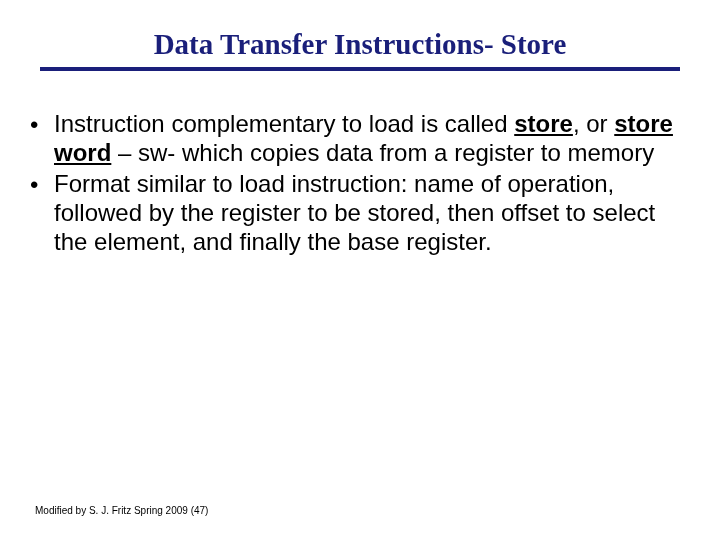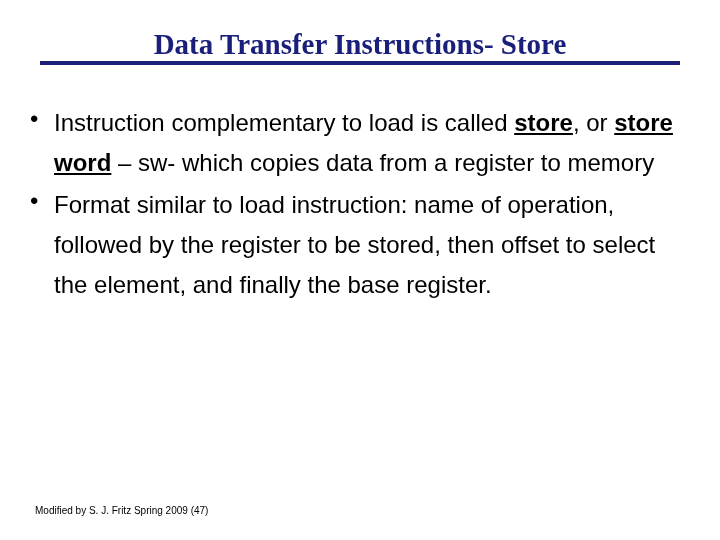--- a/index.html
+++ b/index.html
@@ -11,20 +11,21 @@
     position: relative;
     overflow: hidden;
   }
   .slide {
     width: 100%;
     height: 100%;
     padding: 28px 24px 0 24px;
   }
   .title-wrap {
     text-align: center;
+    margin-bottom: 6px;
   }
   .title {
     font-family: "Times New Roman", Times, serif;
     font-weight: bold;
     font-size: 29px;
     color: #1a1f7a;
     display: inline-block;
   }
   .rule {
     height: 4px;
@@ -44,21 +45,21 @@
     width: 28px;
     flex: 0 0 28px;
     font-size: 24px;
     line-height: 32px;
     color: #000;
     text-align: left;
     padding-left: 4px;
   }
   .txt {
     font-size: 24px;
-    line-height: 40px;
+    line-height: 29px;
     color: #000;
   }
   .u { text-decoration: underline; }
   .b { font-weight: bold; }
   .footer {
     position: absolute;
     left: 28px;
     bottom: 24px;
     font-size: 10px;
     color: #000;

